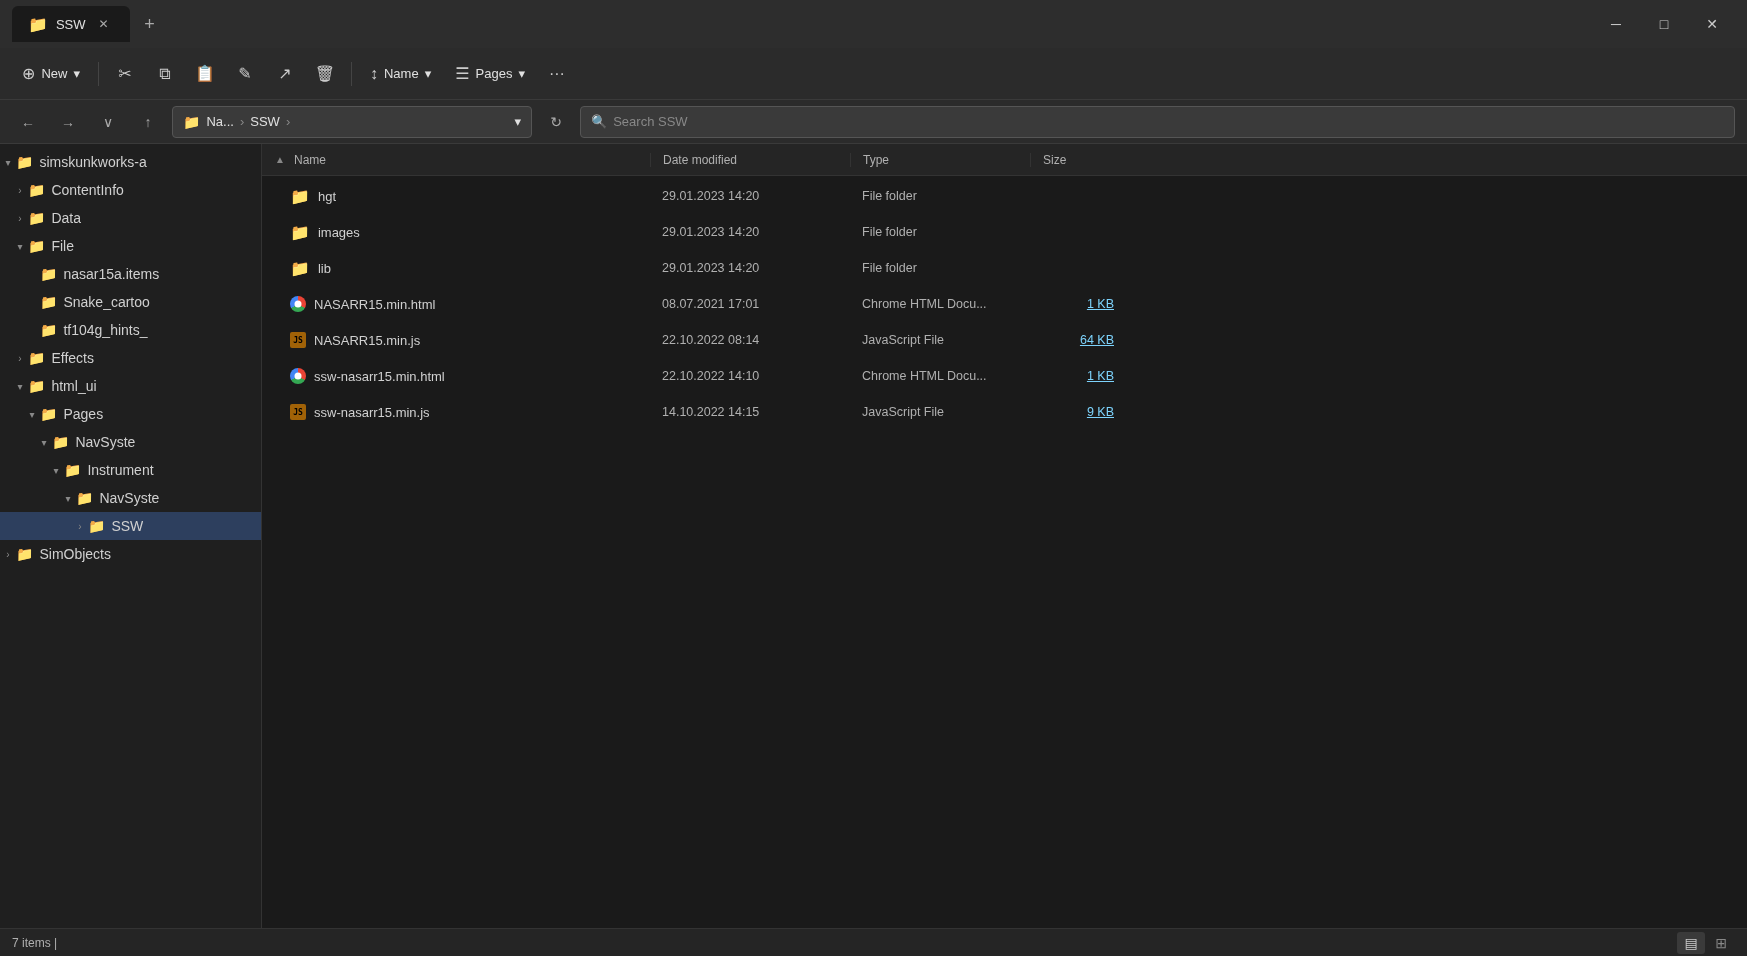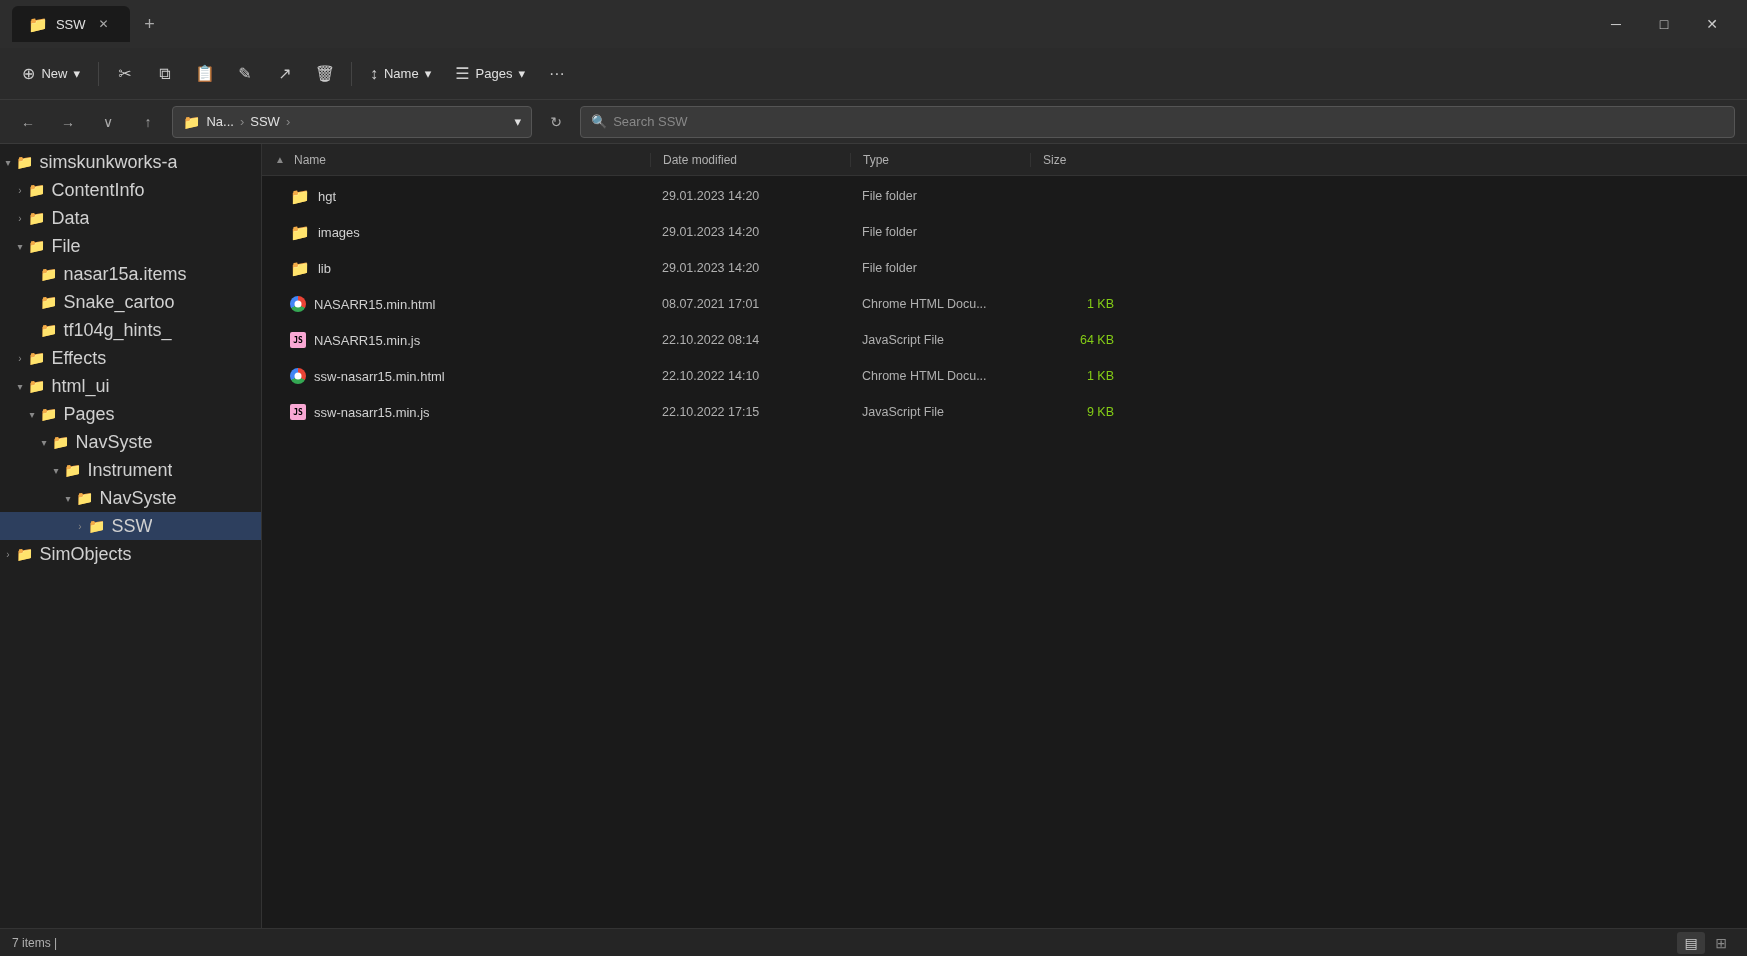--- a/index.html
+++ b/index.html
@@ -196,21 +196,21 @@
     }
     .tree-item.selected { background: #2d3f5e; }
     .tree-chevron {
       width: 16px; height: 16px;
       display: flex; align-items: center; justify-content: center;
       font-size: 10px;
       color: #888;
       flex-shrink: 0;
     }
     .tree-folder-icon { color: #f0c040; font-size: 14px; margin-right: 6px; flex-shrink: 0; }
-    .tree-label { overflow: hidden; text-overflow: ellipsis; font-size: 18px; }
+    .tree-label { overflow: hidden; text-overflow: ellipsis; font-size: 14px; }
 
     
     .file-pane {
       flex: 1;
       background: #1a1a1a;
       display: flex;
       flex-direction: column;
       overflow: hidden;
     }
     .column-headers {
@@ -252,21 +252,21 @@
       cursor: pointer;
       color: #d0d0d0;
     }
     .file-row .col-scroll-indicator { visibility: hidden; }
     .file-icon { font-size: 16px; margin-right: 8px; }
     .file-folder-icon { color: #f0c040; }
     .file-name-cell { flex: 0 0 360px; display: flex; align-items: center; overflow: hidden; }
     .file-name-text { overflow: hidden; text-overflow: ellipsis; white-space: nowrap; }
     .file-date { flex: 0 0 200px; padding-left: 12px; color: #b0b0b0; font-size: 12.5px; }
     .file-type { flex: 0 0 180px; padding-left: 12px; color: #b0b0b0; font-size: 12.5px; }
-    .file-size { flex: 0 0 100px; padding-left: 12px; color: #84cc16; font-size: 12.5px; text-align: right; padding-right: 16px; }
+    .file-size { flex: 0 0 100px; padding-left: 12px; color: #7dd3fc; font-size: 12.5px; text-align: right; padding-right: 16px; text-decoration: underline; }
 
     
     .chrome-icon {
       width: 16px; height: 16px;
       border-radius: 50%;
       background: conic-gradient(#ea4335 0deg 120deg, #34a853 120deg 240deg, #4285f4 240deg 360deg);
       position: relative;
       margin-right: 8px;
       flex-shrink: 0;
     }
@@ -276,21 +276,21 @@
       border-radius: 50%;
       background: white;
       position: absolute;
       top: 50%; left: 50%;
       transform: translate(-50%, -50%);
     }
 
     
     .js-icon {
       width: 16px; height: 16px;
-      background: #f9a8d4;
+      background: #a16207;
       border-radius: 2px;
       display: flex; align-items: center; justify-content: center;
       font-size: 8px;
       font-weight: bold;
       color: #000;
       margin-right: 8px;
       flex-shrink: 0;
       font-family: monospace;
     }
 
@@ -557,21 +557,21 @@
           <div class="file-date">22.10.2022 14:10</div>
           <div class="file-type">Chrome HTML Docu...</div>
           <div class="file-size">1 KB</div>
         </div>
         <div class="file-row">
           <div class="col-scroll-indicator" style="visibility: hidden;"></div>
           <div class="file-name-cell">
             <div class="js-icon">JS</div>
             <span class="file-name-text">ssw-nasarr15.min.js</span>
           </div>
-          <div class="file-date">22.10.2022 17:15</div>
+          <div class="file-date">14.10.2022 14:15</div>
           <div class="file-type">JavaScript File</div>
           <div class="file-size">9 KB</div>
         </div>
       </div>
   </div>
 </div>
 
 <div class="status-bar">
   <div class="status-left">
     <span>7 items</span>

